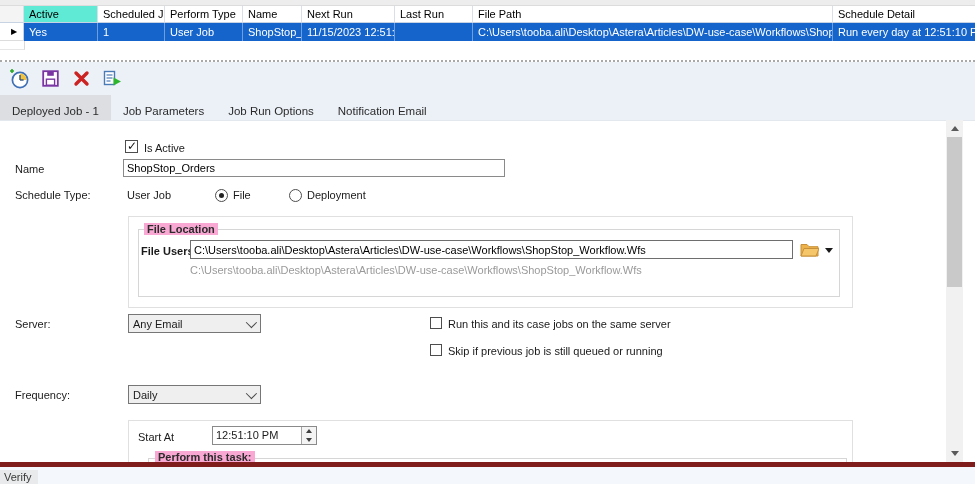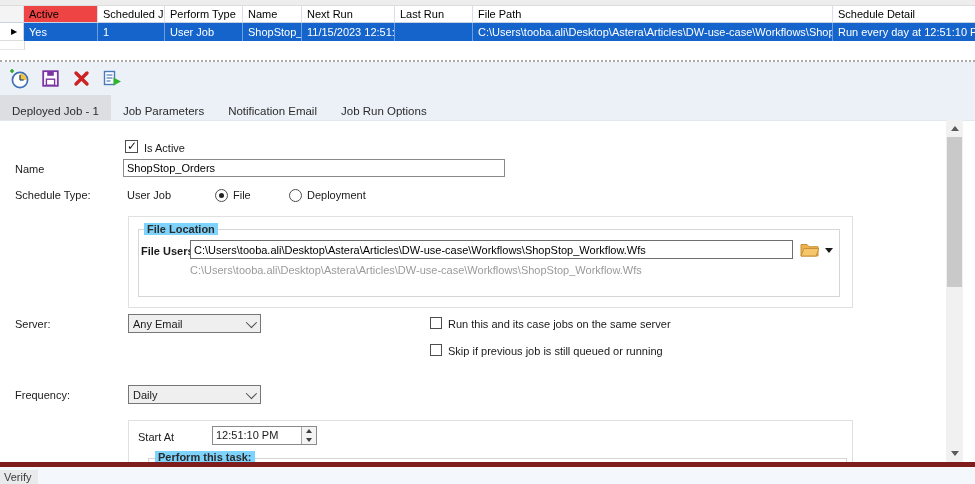--- a/index.html
+++ b/index.html
@@ -7,21 +7,21 @@
   #app{position:relative;width:975px;height:484px;background:#fff;overflow:hidden;}
 
   
   .grid{position:absolute;left:0;top:0;width:975px;height:60px;background:#fff;}
   .grid-topstrip{height:5px;background:#ededed;border-bottom:1px solid #dcdcdc;}
   .grid-row{display:flex;}
   .hrow{height:17px;}
   .drow{height:18px;background:#1464cb;color:#fff;cursor:default;}
   .cell{box-sizing:border-box;padding:0 0 0 5px;overflow:hidden;white-space:nowrap;line-height:17px;}
   .hcell{background:#fff;border-right:1px solid #d9dfe8;border-bottom:1px solid #c7d3e2;color:#000;}
-  .hcell.active-col{background:#ef4444;}
+  .hcell.active-col{background:#5eead4;}
   .dcell{border-right:1px solid rgba(255,255,255,.38);line-height:18px;font-size:11px;}
   .c0{width:24px;} .c1{width:74px;} .c2{width:67px;} .c3{width:78px;} .c4{width:59px;}
   .c5{width:93px;} .c6{width:78px;} .c7{width:360px;} .c8{width:142px;border-right:none;}
   .selhead{background:#f4f4f4;border-right:1px solid #d9dfe8;border-bottom:1px solid #c7d3e2;}
   .selcell{background:#fff;color:#000;border-right:1px solid #c7d3e2;border-bottom:1px solid #dcdcdc;
            display:flex;align-items:center;justify-content:center;font-size:8px;}
   .rowstub{width:24px;height:8px;border-right:1px solid #d9d9d9;border-bottom:1px solid #e6e6e6;}
 
   
   .tb-sep{position:absolute;left:0;top:60px;width:975px;border-top:2px dotted #a9a9a9;}
@@ -35,21 +35,21 @@
   .tab.selected{background:#dcdee1;}
 
   
   .content{position:absolute;left:0;top:120px;width:975px;height:342px;background:#fff;border-top:1px solid #e3e8ef;}
   .lbl{position:absolute;color:#1a1a1a;}
   .field{position:absolute;box-sizing:border-box;background:#fff;border:1px solid #8a8a8a;
          font-family:inherit;font-size:11px;padding:0 3px;color:#000;}
   .echo{position:absolute;color:#9a9a9a;white-space:nowrap;}
   .gbox{position:absolute;border:1px solid #e0e0e0;background:transparent;}
   .gbox-inner{border-color:#d6d6d6;}
-  .legend{position:absolute;background:#7dd3fc;padding:0 3px;font-weight:bold;color:#2b2b2b;}
+  .legend{position:absolute;background:#f9a8d4;padding:0 3px;font-weight:bold;color:#2b2b2b;}
   .legend.plain{font-weight:bold;}
 
   
   .cb{position:absolute;width:13px;height:13px;box-sizing:border-box;border:1px solid #4d4d4d;background:#fff;cursor:pointer;}
   .cb.checked::after{content:"✓";position:absolute;left:1px;top:-2px;font-size:12px;font-weight:bold;color:#111;}
   .radio{position:absolute;width:13px;height:13px;box-sizing:border-box;border:1px solid #4d4d4d;border-radius:50%;background:#fff;cursor:pointer;}
   .radio.selected::after{content:"";position:absolute;left:3px;top:3px;width:5px;height:5px;border-radius:50%;background:#222;}
 
   
   .combo{position:absolute;box-sizing:border-box;height:19px;background:#efefef;border:1px solid #767676;
@@ -143,22 +143,22 @@
         <line x1="4.5" y1="10" x2="10.5" y2="10" stroke="#4a7ab5" stroke-width="1.2"></line>
         <line x1="4.5" y1="13" x2="8.5" y2="13" stroke="#4a7ab5" stroke-width="1.2"></line>
         <polygon points="11.5,9.5 19,13.5 11.5,17.5" fill="#2db52d"></polygon>
       </svg>
     </div>
   </div>
 
   <div class="tabbar">
     <div class="tab selected">Deployed Job - 1</div>
     <div class="tab">Job Parameters</div>
+    <div class="tab">Job Run Options</div>
     <div class="tab">Notification Email</div>
-    <div class="tab">Job Run Options</div>
   </div>
 
   <div class="content">
 
     <div class="cb checked" style="left:125px;top:19px;"></div>
     <div class="lbl" style="left:144px;top:21px;">Is Active</div>
 
     <div class="lbl" style="left:15px;top:42px;">Name</div>
     <input class="field" style="left: 123px; top: 38px; width: 382px; height: 18px;" value="ShopStop_Orders">
 

